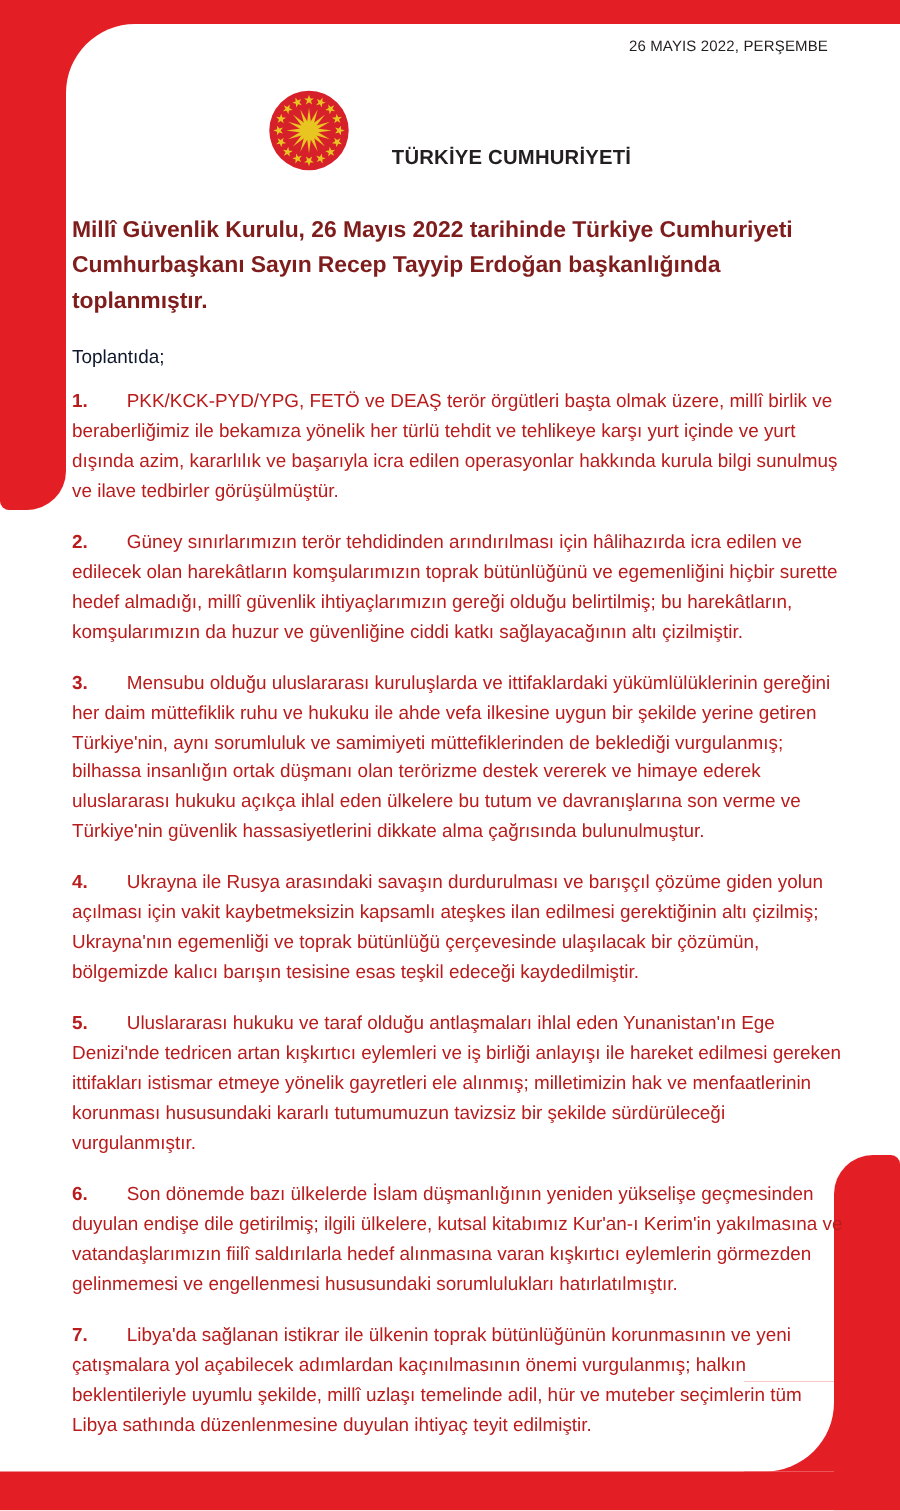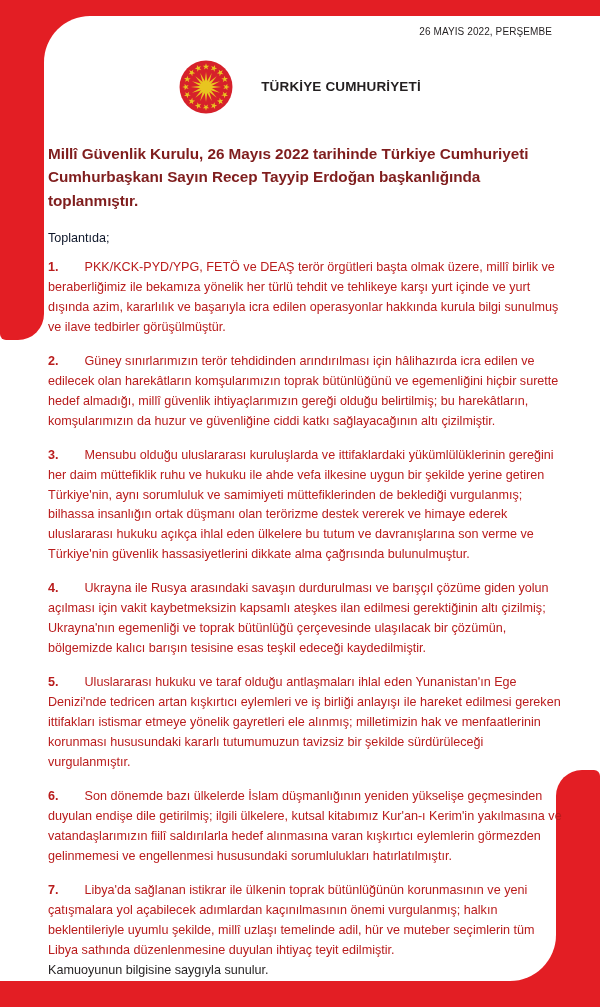--- a/index.html
+++ b/index.html
@@ -99,21 +99,21 @@
     color: #231f20;
     font-weight: 400;
   }
 
   .masthead {
     position: absolute;
     top: 60px;
     left: 0;
     width: 600px;
     display: flex;
-    align-items: center;
+    align-items: flex-end;
     justify-content: center;
     gap: 28px;
   }
 
   .emblem {
     width: 54px;
     height: 54px;
     flex: 0 0 54px;
   }
 
@@ -275,18 +275,17 @@
       </div>
 
       <div class="item">
         <span class="num">6.</span><span class="gap"></span><span class="body">Son dönemde bazı ülkelerde İslam düşmanlığının yeniden yükselişe geçmesinden duyulan endişe dile getirilmiş; ilgili ülkelere, kutsal kitabımız Kur'an-ı Kerim'in yakılmasına ve vatandaşlarımızın fiilî saldırılarla hedef alınmasına varan kışkırtıcı eylemlerin görmezden gelinmemesi ve engellenmesi hususundaki sorumlulukları hatırlatılmıştır.</span>
       </div>
 
       <div class="item" style="margin-bottom:0">
         <span class="num">7.</span><span class="gap"></span><span class="body">Libya'da sağlanan istikrar ile ülkenin toprak bütünlüğünün korunmasının ve yeni çatışmalara yol açabilecek adımlardan kaçınılmasının önemi vurgulanmış; halkın beklentileriyle uyumlu şekilde, millî uzlaşı temelinde adil, hür ve muteber seçimlerin tüm Libya sathında düzenlenmesine duyulan ihtiyaç teyit edilmiştir.</span>
       </div>
 
-      <div class="closing">Kamuoyunun bilgisine saygıyla sunulur.</div>
 
     </div>
 
   </div>
 </div>
 
 </body></html>

